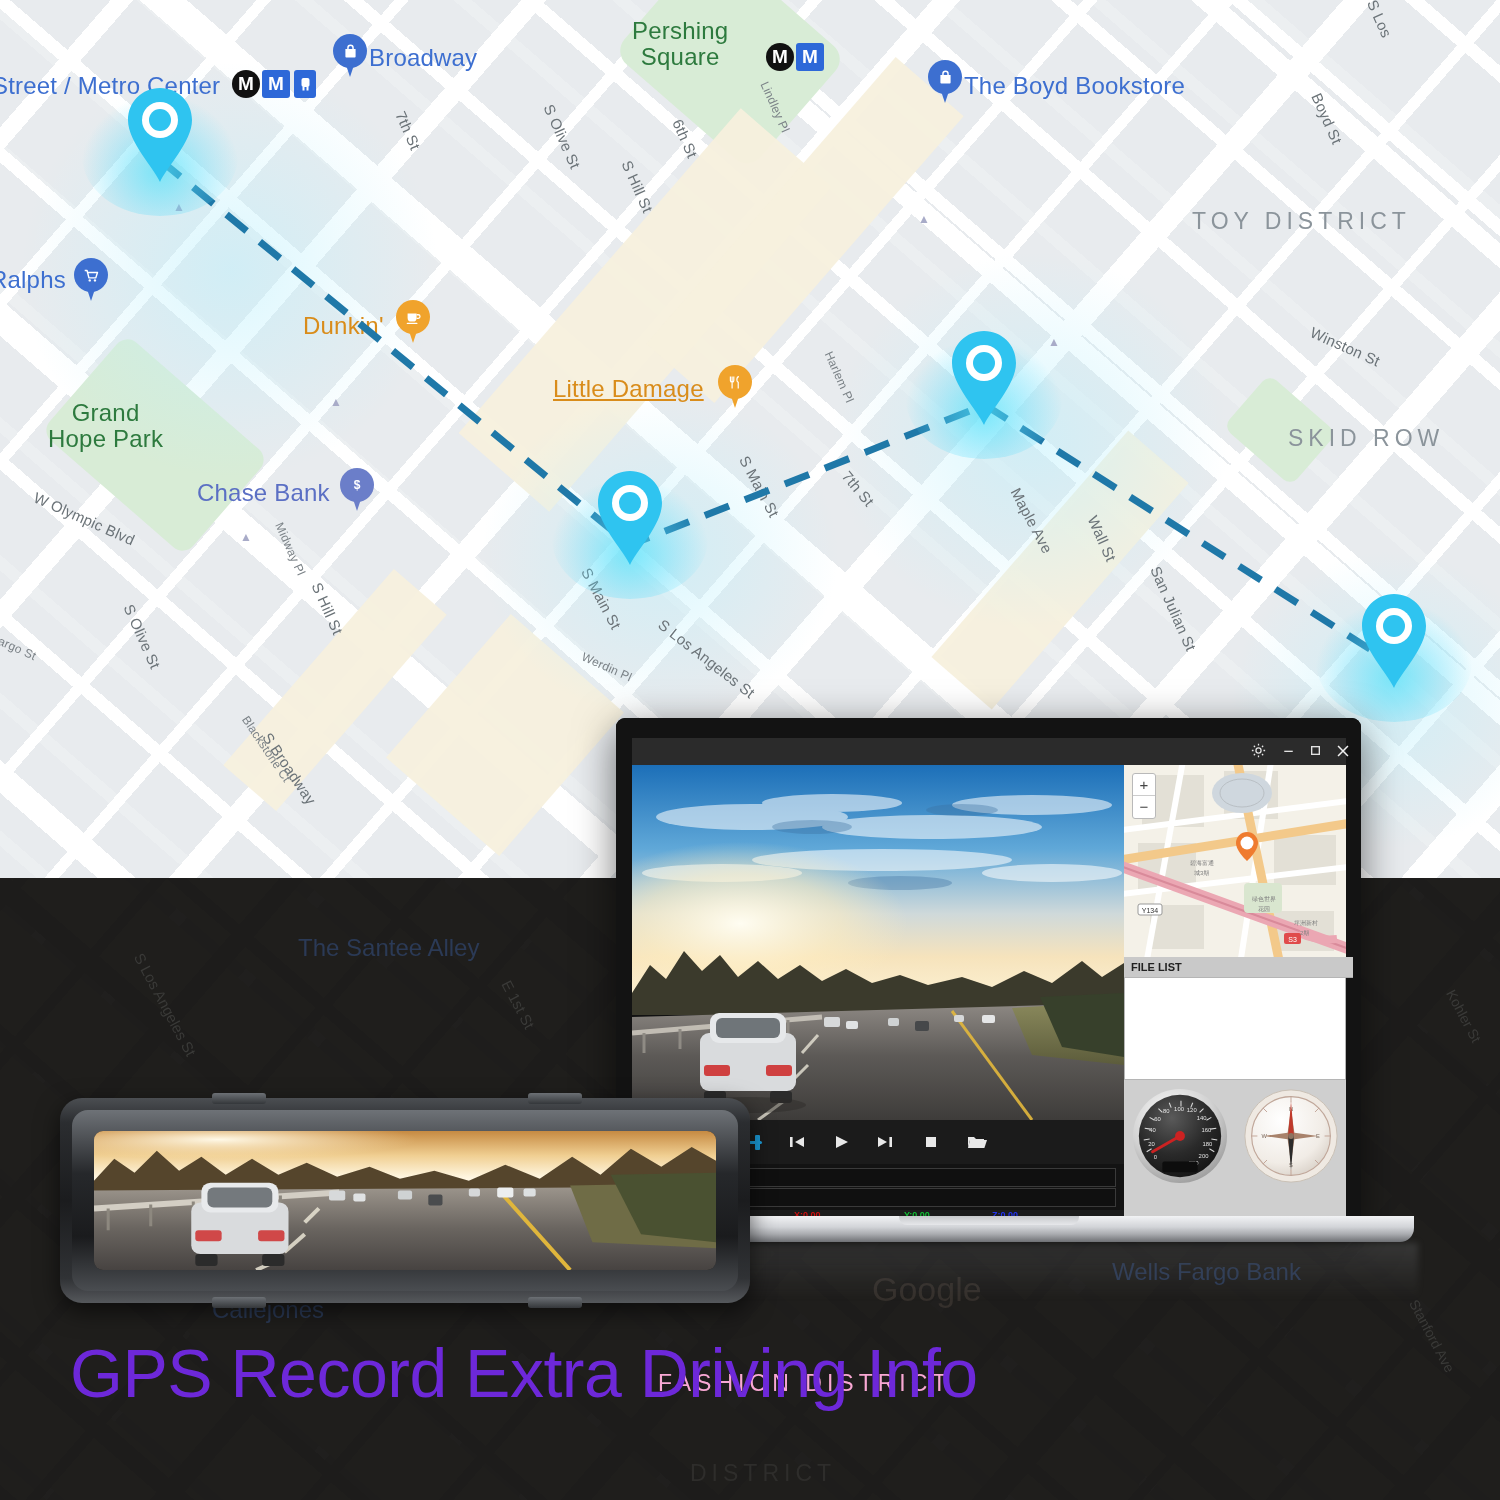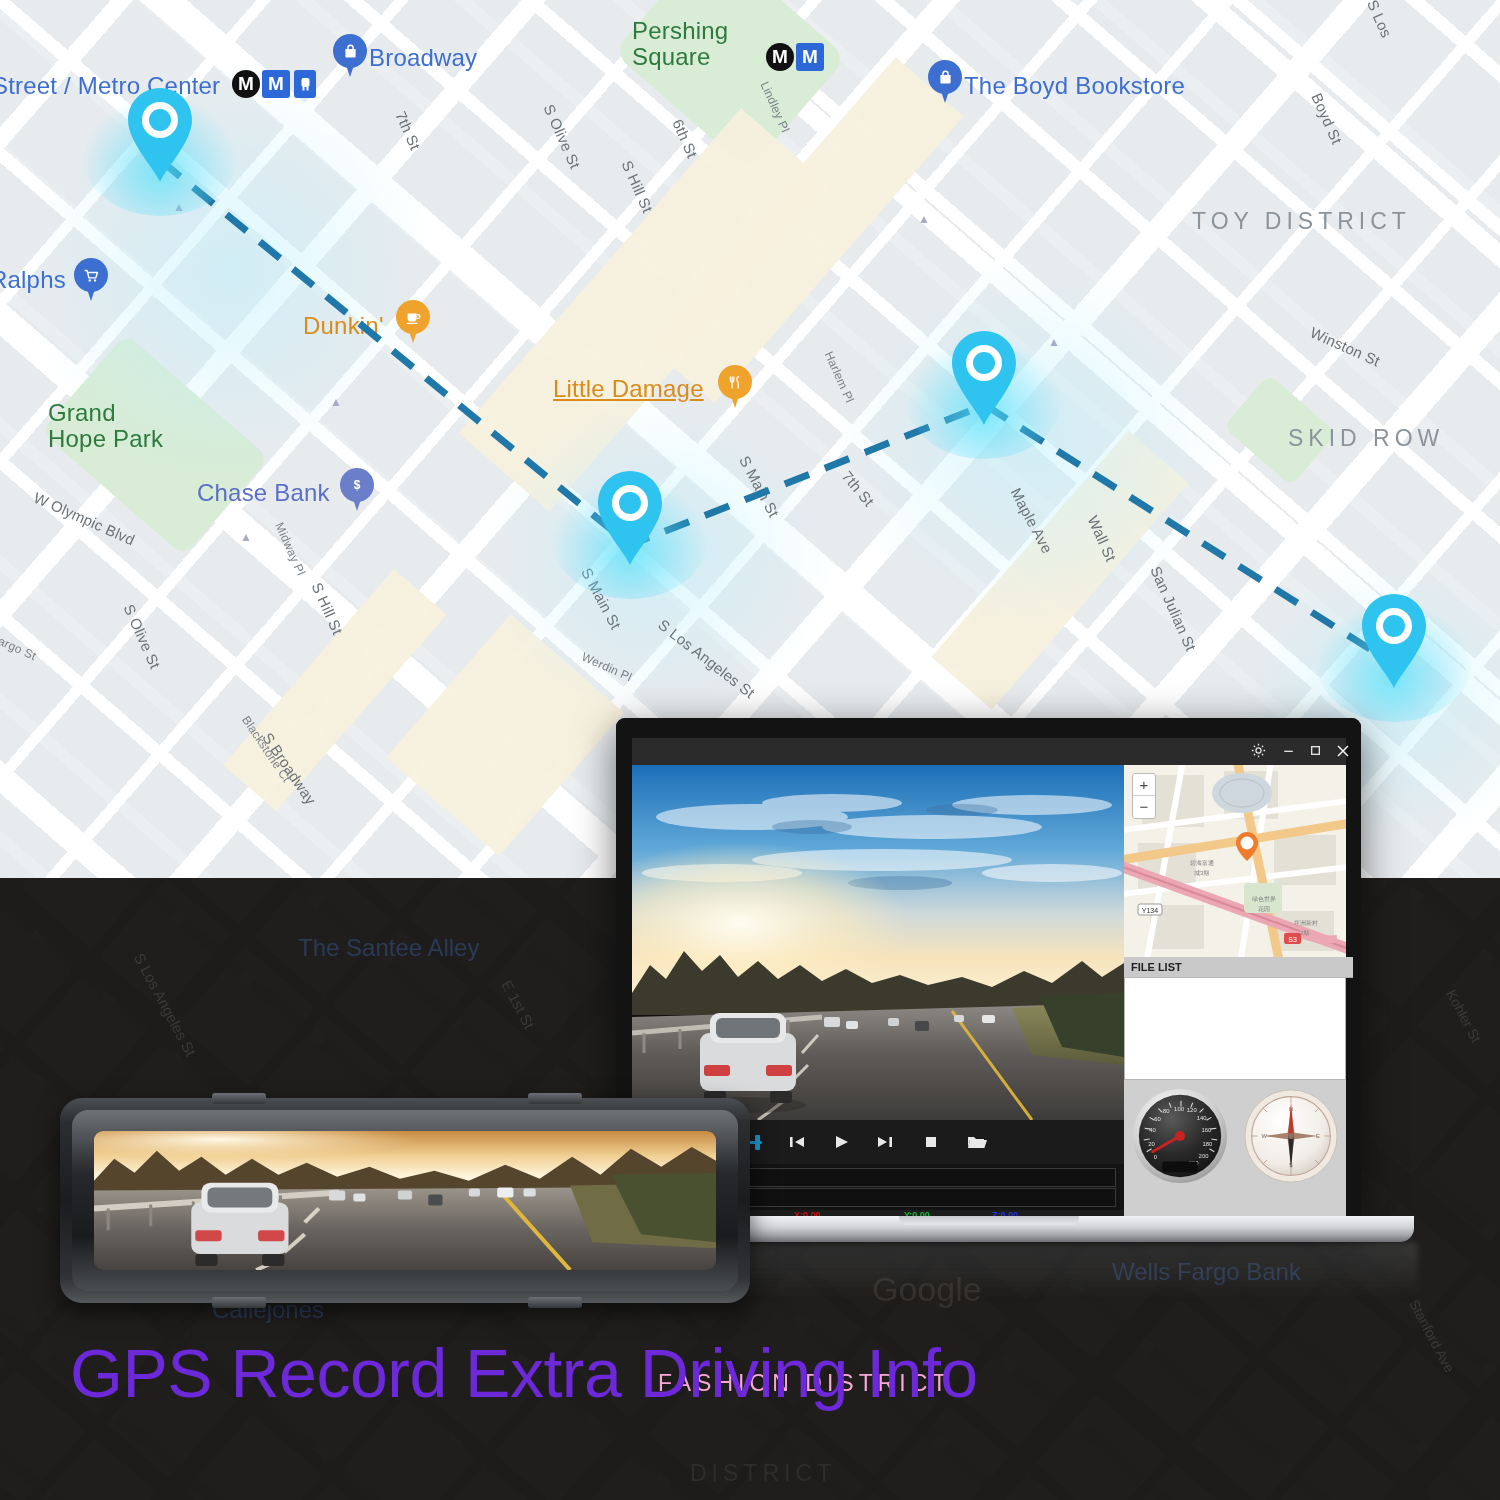--- a/index.html
+++ b/index.html
@@ -22,21 +22,21 @@
   }
   .tan1{position:absolute;background:#f7f0dd;opacity:.95;}
   .green1{position:absolute;background:#d8ecd6;}
   .blue-tint{position:absolute;background:radial-gradient(ellipse at center, rgba(190,240,252,.55) 0%, rgba(190,240,252,0) 70%);}
 
   .lbl{position:absolute;white-space:nowrap;color:#5d6367;font-family:"Liberation Sans",sans-serif;letter-spacing:.2px;}
   .lbl.street{font-size:15px;color:#6b7378;font-weight:400;}
   .lbl.streetsm{font-size:12px;color:#7b8287;}
   .lbl.poi{font-size:24px;color:#3d6fd0;font-weight:400;}
   .lbl.poi-orange{font-size:24px;color:#d98c1a;}
-  .lbl.park{font-size:24px;color:#2d7a3e;font-weight:400;line-height:1.1;text-align:left;}
+  .lbl.park{font-size:24px;color:#2d7a3e;font-weight:400;line-height:1.1;text-align:center;}
   .lbl.district{font-size:23px;color:#8b949b;letter-spacing:5px;font-weight:400;}
 
   
   .gpin{position:absolute;width:34px;height:44px;}
   .gpin .bub{position:absolute;top:0;left:0;width:34px;height:34px;border-radius:50%;display:flex;align-items:center;justify-content:center;}
   .gpin .pt{position:absolute;top:25px;left:11px;width:12px;height:18px;clip-path:polygon(0 0,100% 0,50% 100%);}
   .gpin svg{display:block}
 
   
   .badge{position:absolute;display:flex;align-items:center;justify-content:center;font-weight:700;font-family:"Liberation Sans",sans-serif;}

